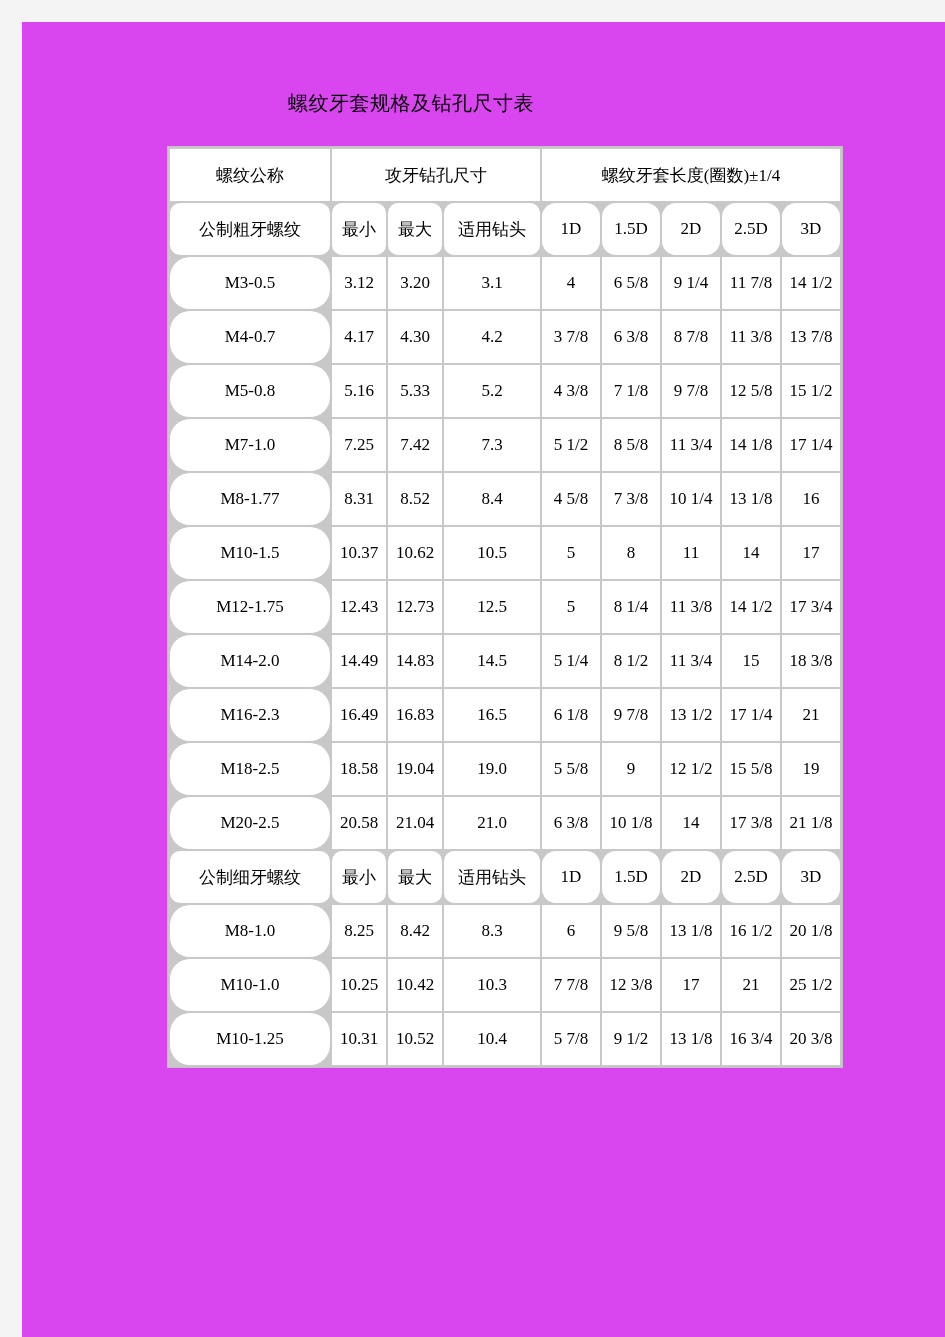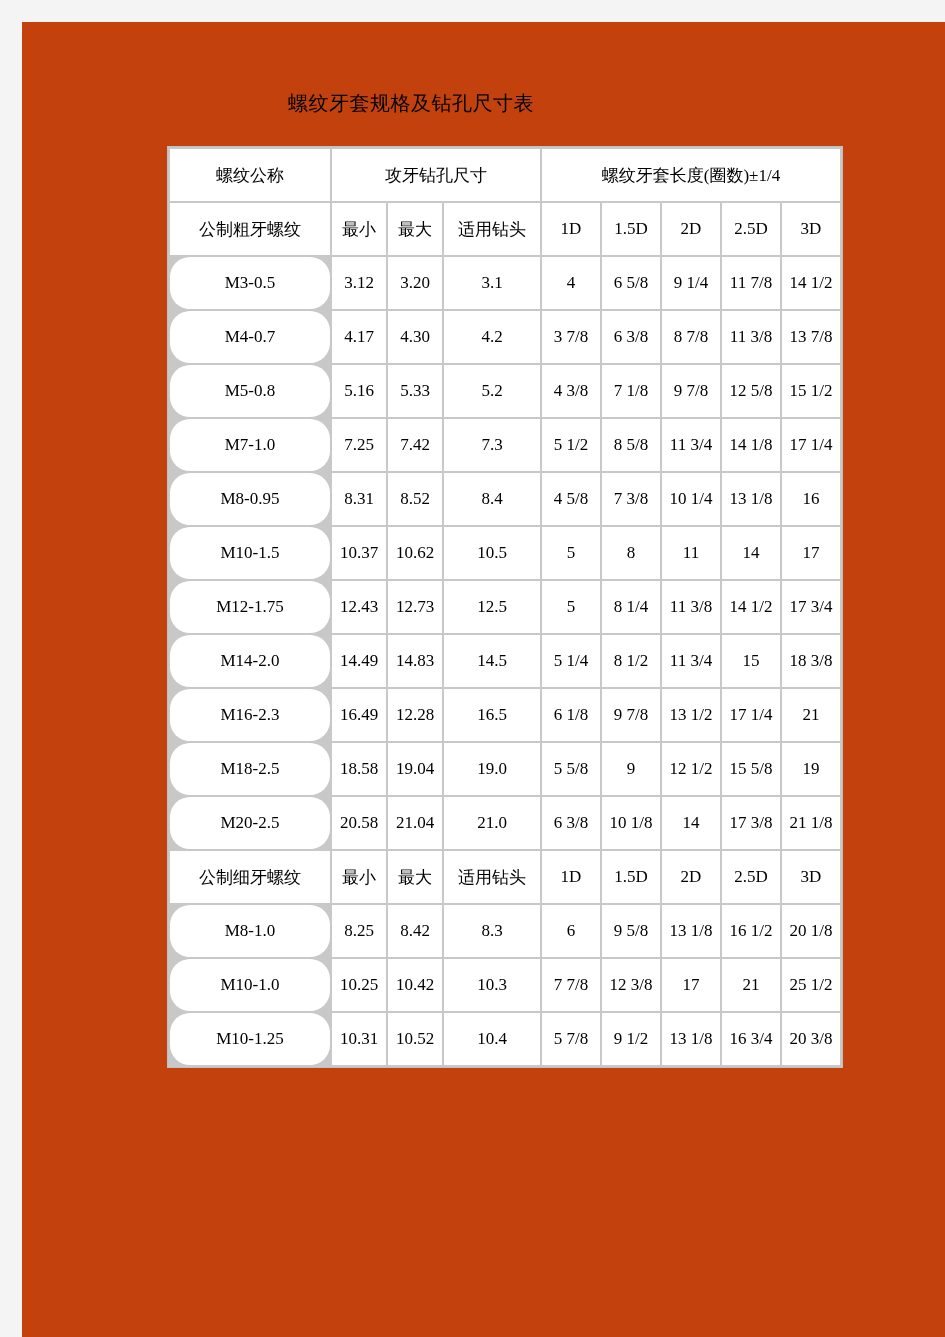--- a/index.html
+++ b/index.html
@@ -12,21 +12,21 @@
     background: #f4f4f4;
     font-family: "Liberation Serif", "DejaVu Serif", serif;
     overflow: hidden;
   }
   #page {
     position: absolute;
     left: 22px;
     top: 22px;
     width: 923px;
     height: 1315px;
-    background: #c2410c;
+    background: #d946ef;
   }
   #doc-title {
     position: absolute;
     left: 0;
     top: 68px;
     width: 778px;
     text-align: center;
     font-size: 20px;
     color: #000000;
     letter-spacing: 0.5px;
@@ -63,31 +63,33 @@
 
   td.grp-head {
     font-size: 18px;
     height: 48px;
   }
   td.sub-head {
     background: #008000;
     color: #000000;
     font-size: 17px;
     height: 46px;
+    border-radius: 10px;
   }
   td.teal {
     background: #008080;
     color: #000000;
     font-size: 16px;
   }
   td.green {
     background: #008000;
     color: #000000;
     font-size: 17px;
     height: 46px;
+    border-radius: 14px;
   }
   td.namecell { font-size: 17px; border-radius: 20px; }
   td.numcell  { font-size: 17px; margin-top: 17px; }
 </style>
 </head>
 <body>
 
 <div id="page">
 
   <div id="doc-title">螺纹牙套规格及钻孔尺寸表</div>
@@ -160,21 +162,21 @@
             <td class="numcell">7.25</td>
             <td class="numcell">7.42</td>
             <td class="numcell">7.3</td>
             <td class="teal">5 1/2</td>
             <td class="teal">8 5/8</td>
             <td class="teal">11 3/4</td>
             <td class="teal">14 1/8</td>
             <td class="teal">17 1/4</td>
           </tr>
           <tr>
-            <td class="namecell">M8-0.95</td>
+            <td class="namecell">M8-1.77</td>
             <td class="numcell">8.31</td>
             <td class="numcell">8.52</td>
             <td class="numcell">8.4</td>
             <td class="teal">4 5/8</td>
             <td class="teal">7 3/8</td>
             <td class="teal">10 1/4</td>
             <td class="teal">13 1/8</td>
             <td class="teal">16</td>
           </tr>
           <tr>
@@ -206,21 +208,21 @@
             <td class="numcell">14.5</td>
             <td class="teal">5 1/4</td>
             <td class="teal">8 1/2</td>
             <td class="teal">11 3/4</td>
             <td class="teal">15</td>
             <td class="teal">18 3/8</td>
           </tr>
           <tr>
             <td class="namecell">M16-2.3</td>
             <td class="numcell">16.49</td>
-            <td class="numcell">12.28</td>
+            <td class="numcell">16.83</td>
             <td class="numcell">16.5</td>
             <td class="teal">6 1/8</td>
             <td class="teal">9 7/8</td>
             <td class="teal">13 1/2</td>
             <td class="teal">17 1/4</td>
             <td class="teal">21</td>
           </tr>
           <tr>
             <td class="namecell">M18-2.5</td>
             <td class="numcell">18.58</td>

